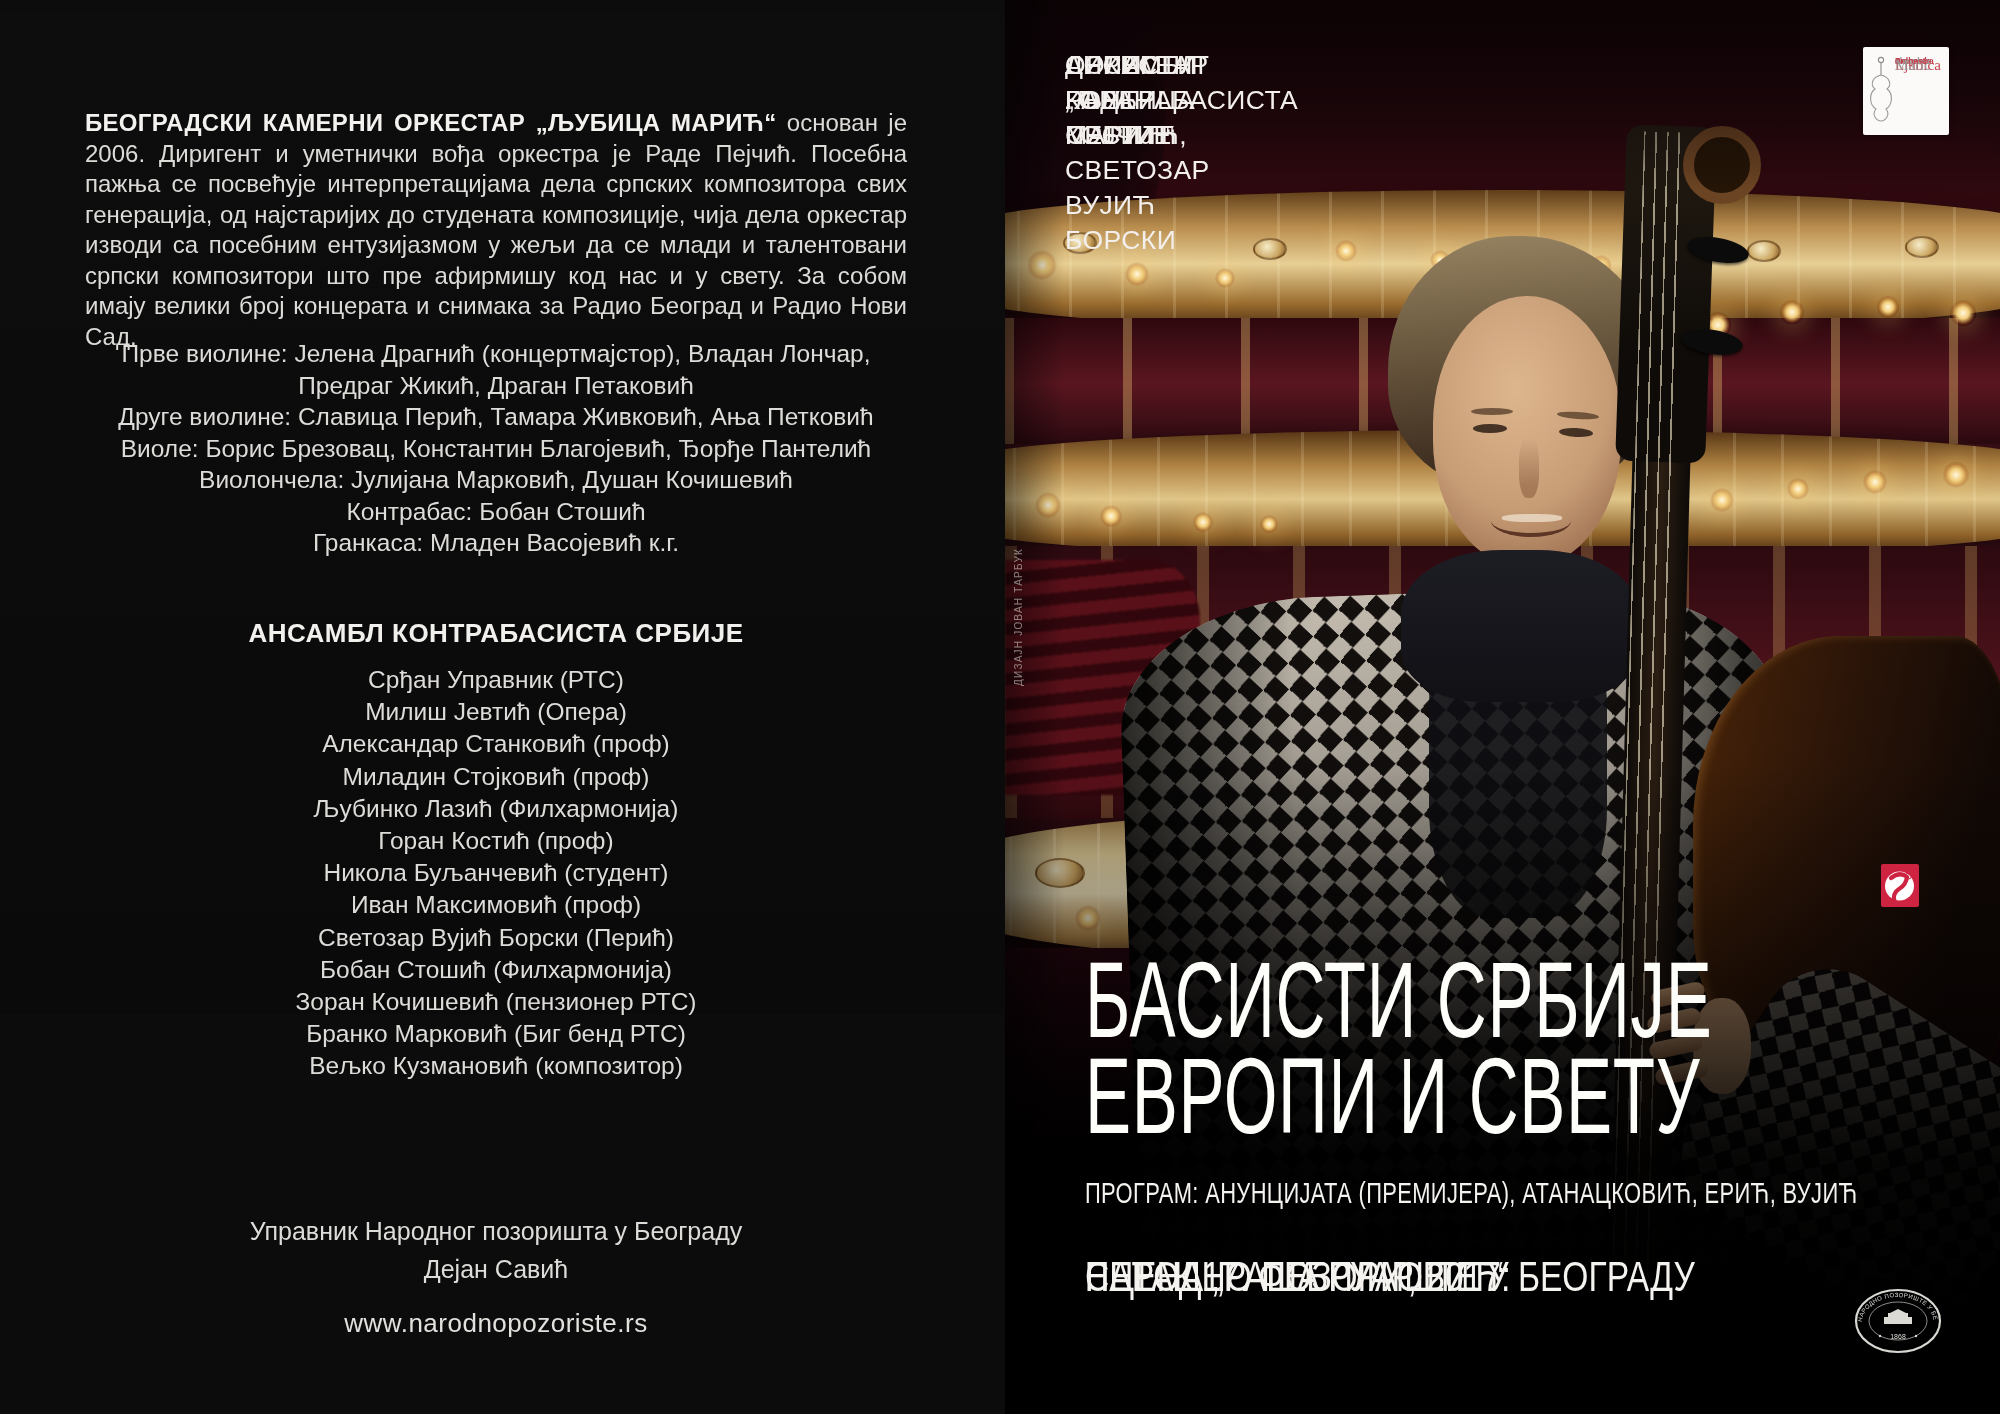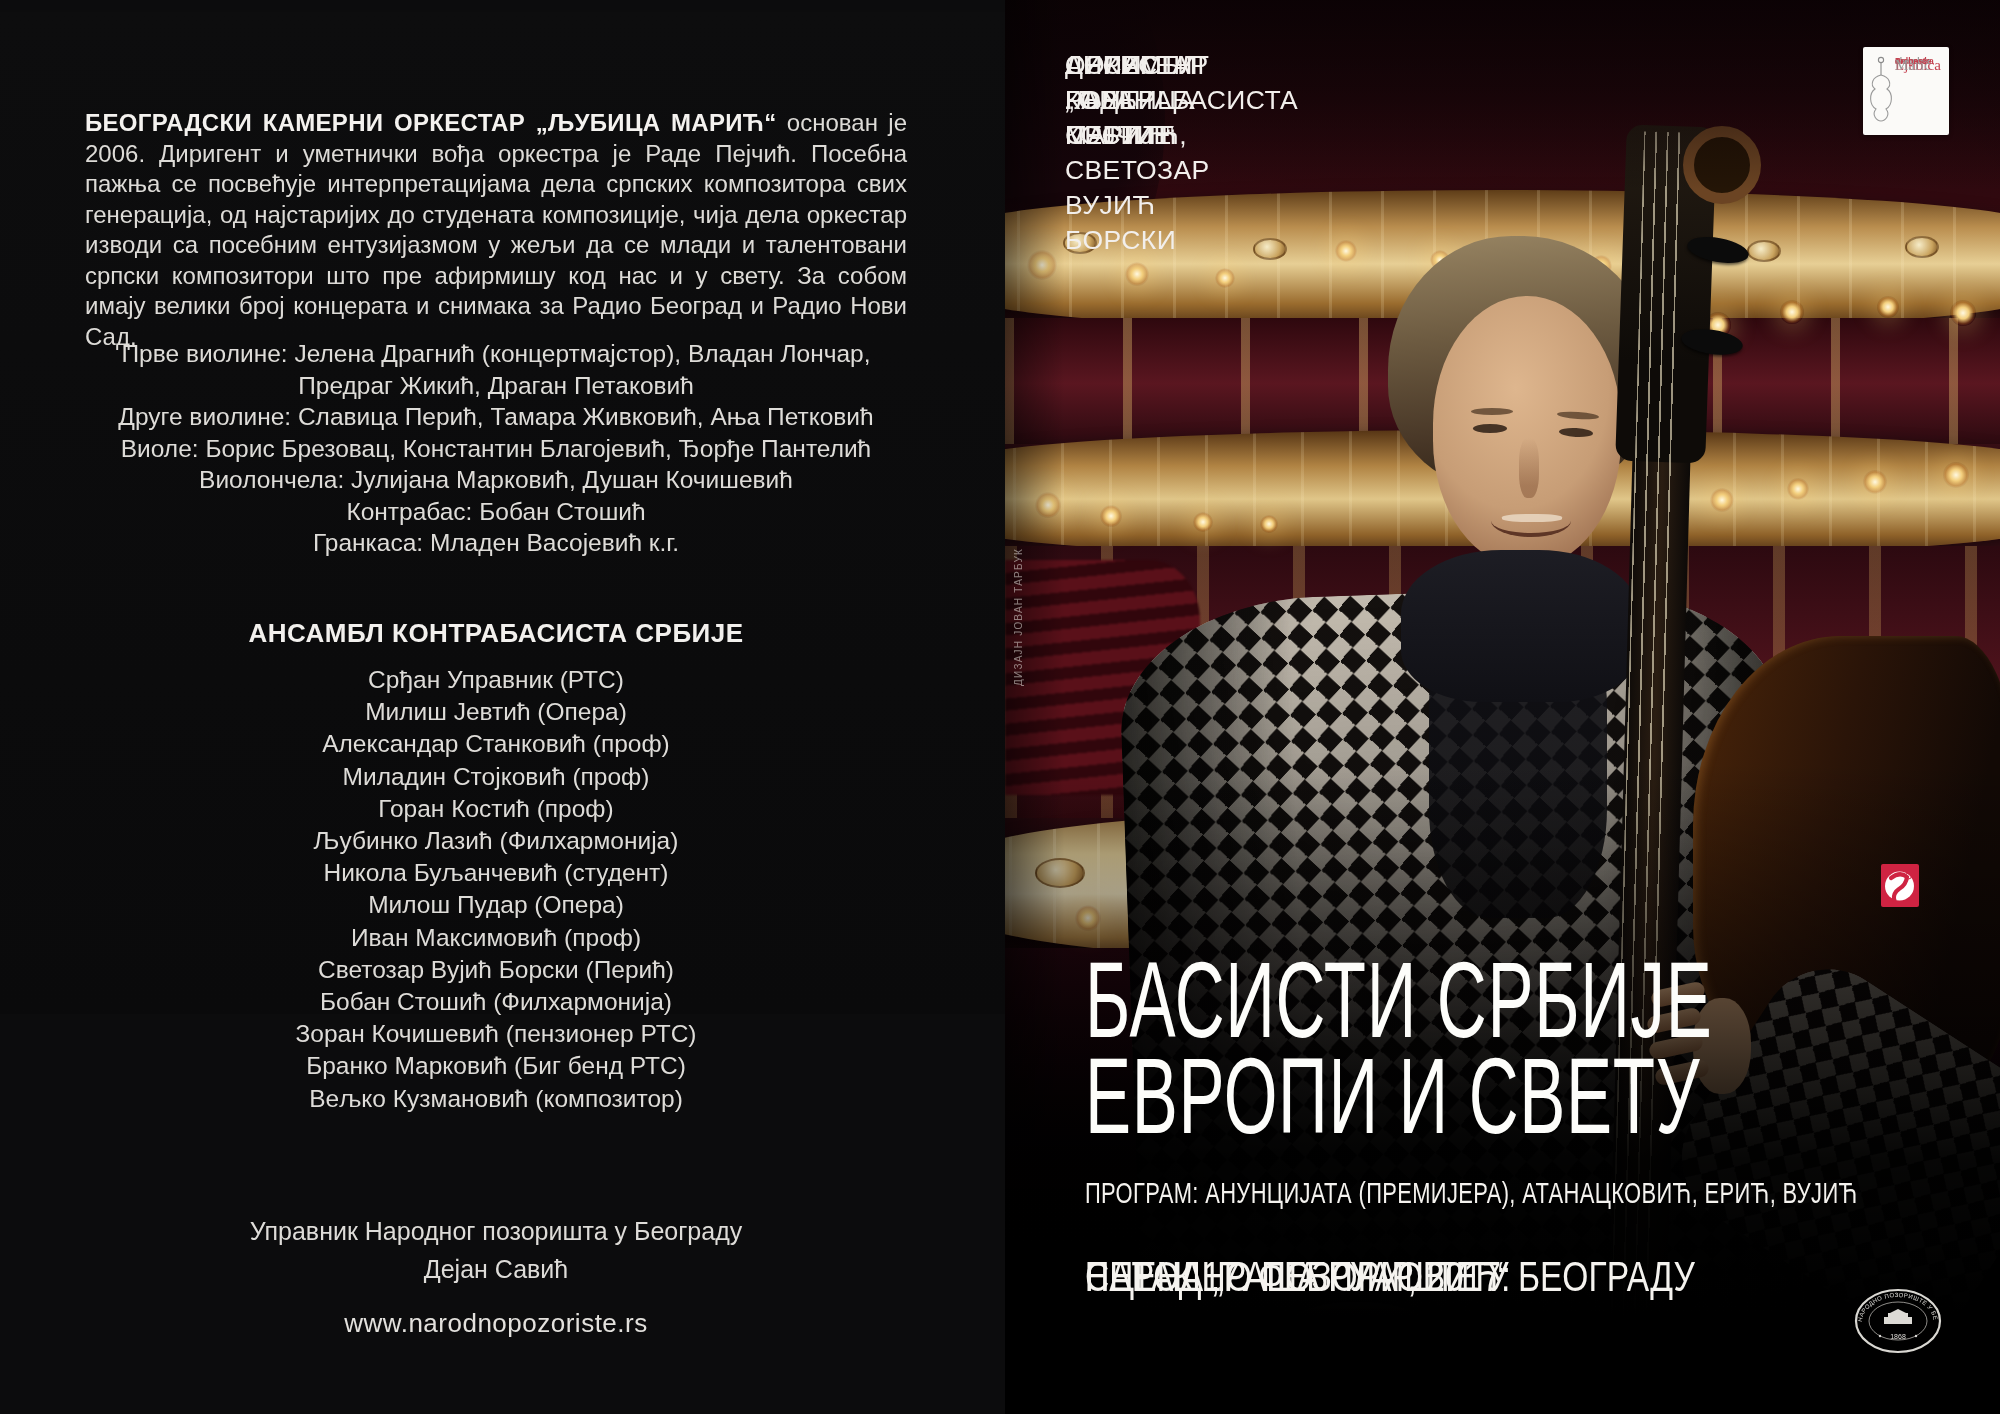--- a/index.html
+++ b/index.html
@@ -168,24 +168,23 @@
       <div>Гранкаса: Младен Васојевић к.г.</div>
     </div>
 
     <div class="ens-heading">АНСАМБЛ КОНТРАБАСИСТА СРБИЈЕ</div>
 
     <div class="ens-list">
       <div>Срђан Управник (РТС)</div>
       <div>Милиш Јевтић (Опера)</div>
       <div>Александар Станковић (проф)</div>
       <div>Миладин Стојковић (проф)</div>
+      <div>Љубинко Лазић (Филхармонија)</div>
       <div>Горан Костић (проф)</div>
-      <div>Љубинко Лазић (Филхармонија)</div>
       <div>Никола Буљанчевић (студент)</div>
-      <div>Милош Пудар (Опера)</div>
       <div>Иван Максимовић (проф)</div>
       <div>Светозар Вујић Борски (Перић)</div>
       <div>Бобан Стошић (Филхармонија)</div>
       <div>Зоран Кочишевић (пензионер РТС)</div>
       <div>Бранко Марковић (Биг бенд РТС)</div>
       <div>Вељко Кузмановић (композитор)</div>
     </div>
 
     <div class="director">
       <div>Управник Народног позоришта у Београду</div>

